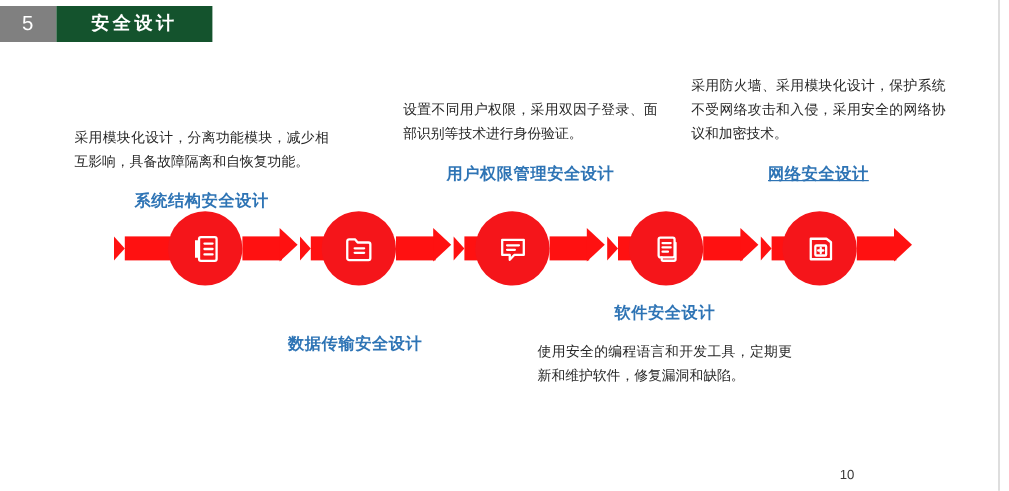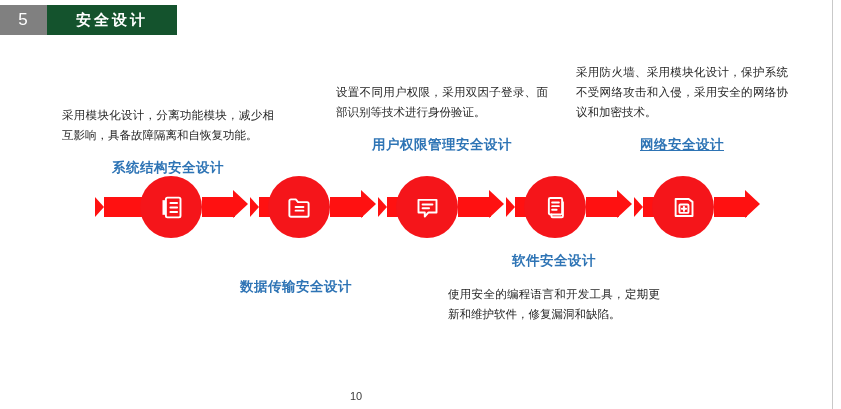--- a/index.html
+++ b/index.html
@@ -145,21 +145,21 @@
     height: 27px;
     display: block;
   }
 
   
   .page-num {
     position: absolute;
     left: 0px;
     top: 390px;
     width: 712px;
-    text-align: center;
+    text-align: right;
     font-size: 11px;
     color: #3b3b3b;
   }
 </style>
 </head>
 <body>
 
 <div id="slide">
 
   <div class="hdr-num">5</div>

